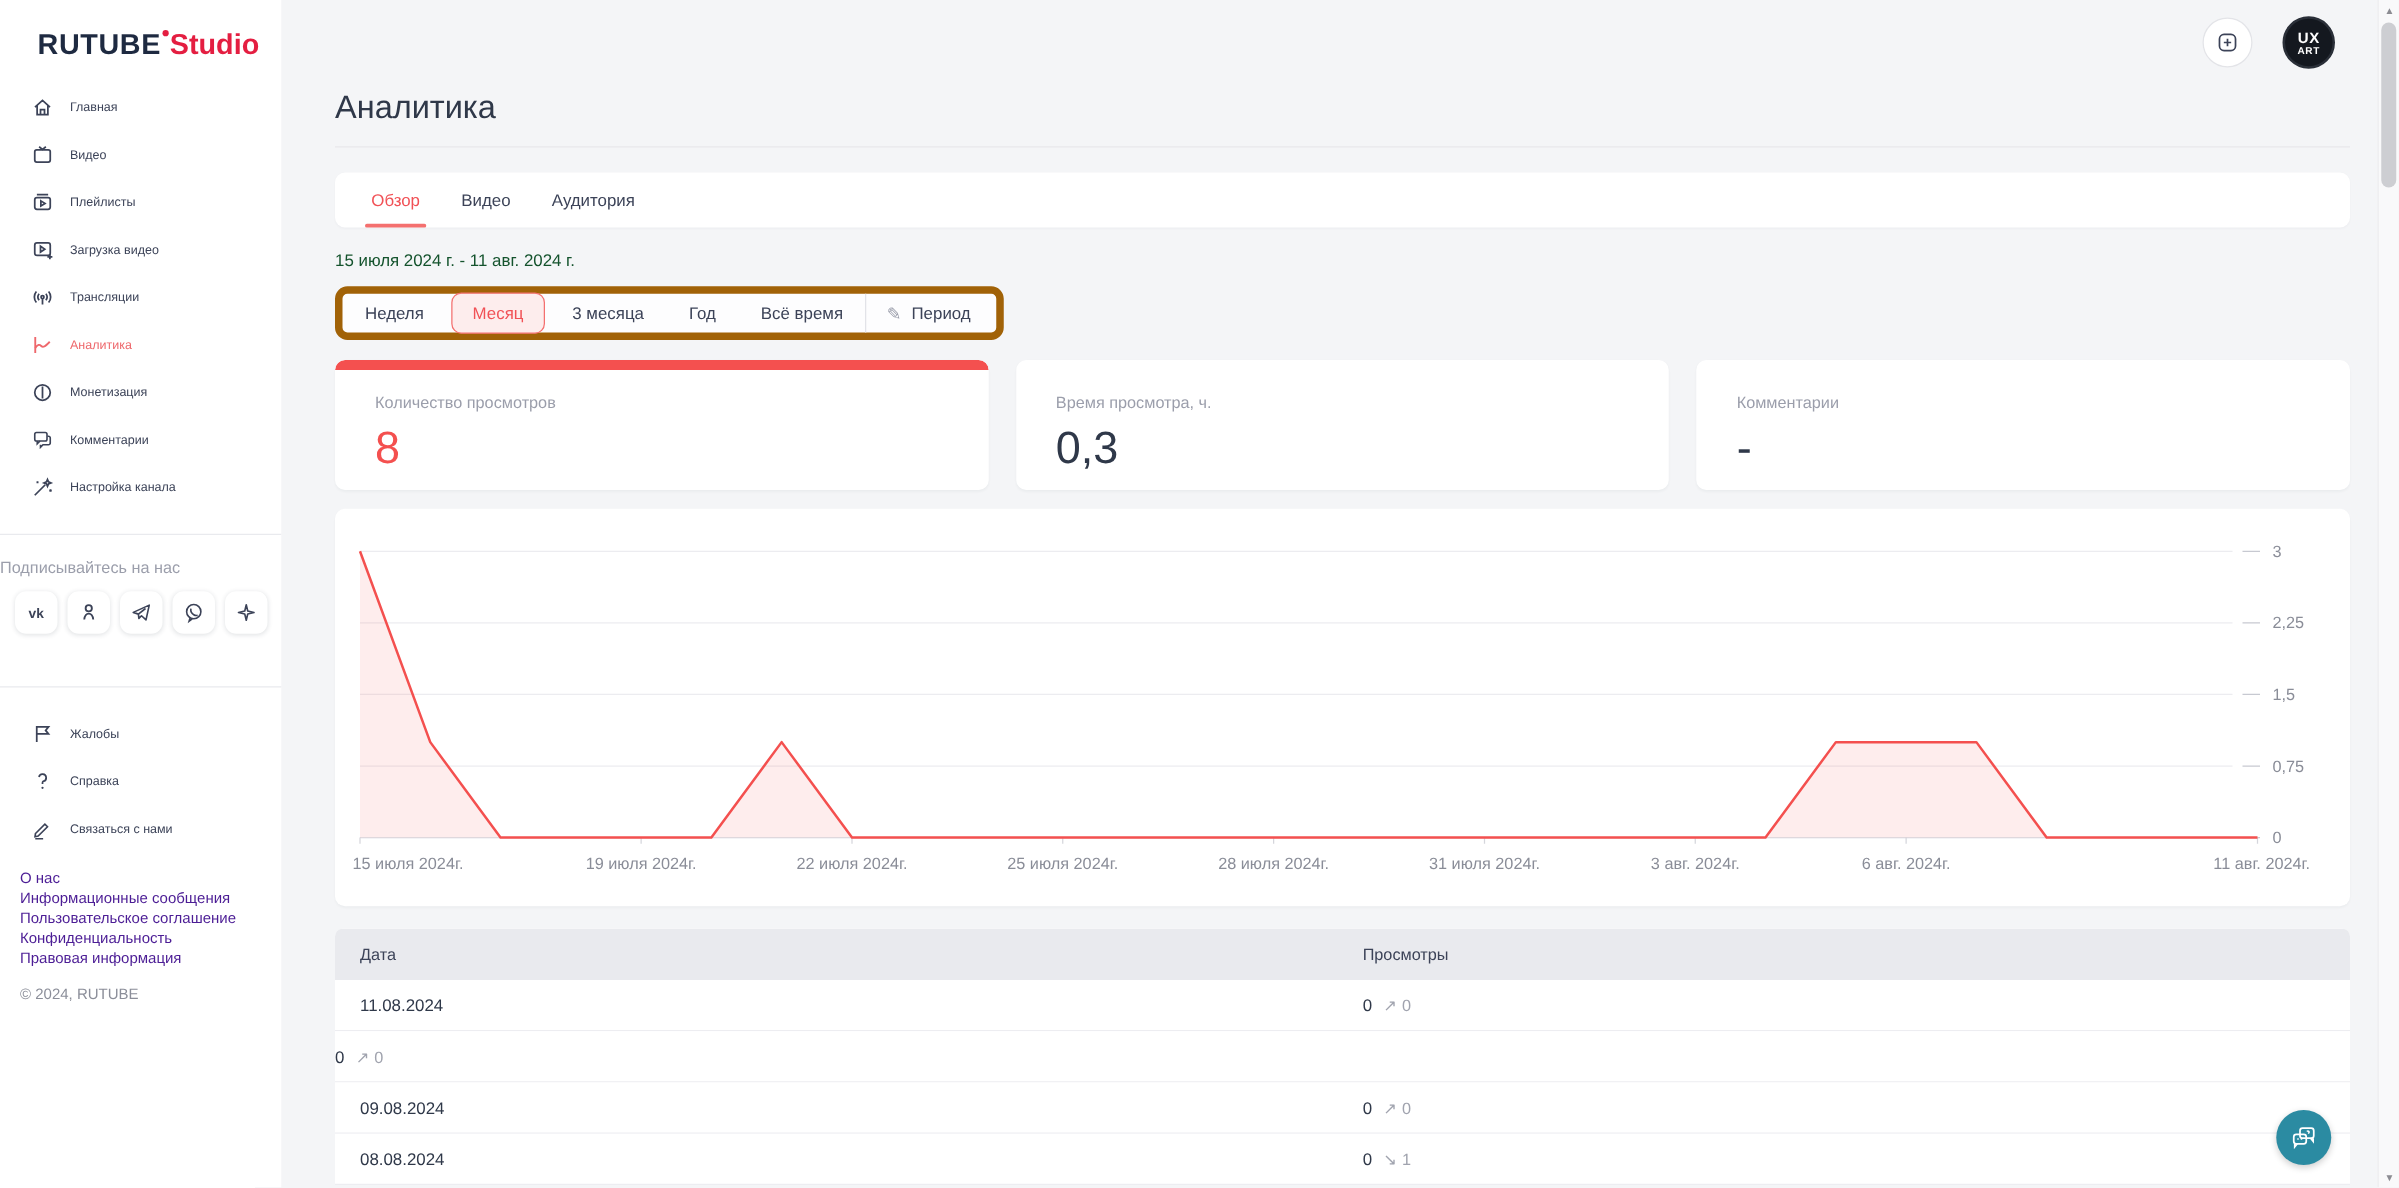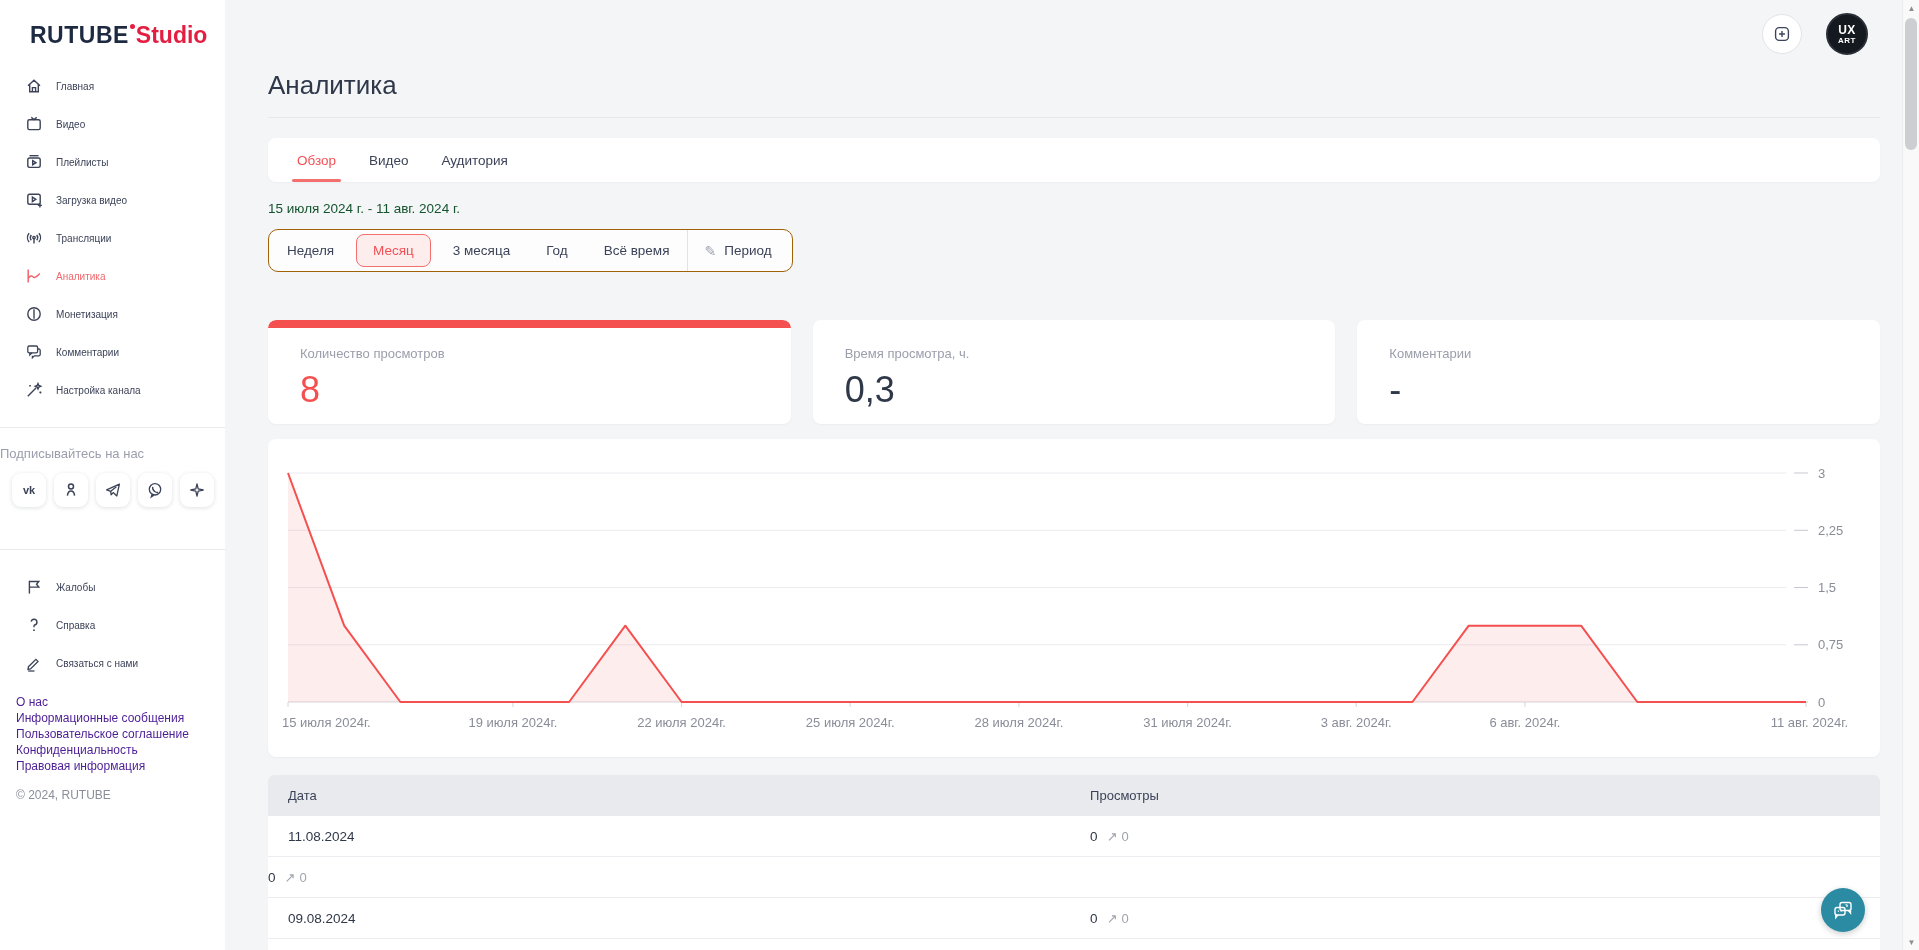--- a/index.html
+++ b/index.html
@@ -39,29 +39,29 @@
   .page-title { padding-top:70px; font-size:26px; font-weight:400; color:#2f3849; }
   .title-divider { height:1px; background:#e7e8ec; margin-top:16px; }
 
   .tabbar { margin-top:20px; height:44px; background:#fff; border-radius:8px; box-shadow:0 1px 2px rgba(30,40,60,.03); display:flex; align-items:stretch; padding-left:26px; }
   .tab { position:relative; display:flex; align-items:center; font-size:13.5px; color:#3c4358; margin-right:27px; padding:0 3px; cursor:pointer; }
   .tab.active { color:#f15156; }
   .tab.active::after { content:""; position:absolute; left:-2px; right:-2px; bottom:0; height:3px; border-radius:2px; background:#f4706f; }
 
   .date-range { margin-top:19px; font-size:13.5px; color:#14532d; }
 
-  .period-group { margin-top:13px; display:inline-flex; align-items:center; height:43px; border:1px solid #a16207; border-radius:10px; background:#fdfdfe; }
+  .period-group { margin-top:13px; display:inline-flex; align-items:center; height:43px; border:6px solid #a16207; border-radius:10px; background:#fdfdfe; }
   .period-btn { font-size:13.5px; color:#3c4358; padding:0 18px; cursor:pointer; background:none; border:none; font-family:inherit; height:100%; }
   .period-btn.active { color:#f15156; border:1px solid #f4706f; background:#fdeded; border-radius:8px; height:33px; margin:0 4px; padding:0 16px; }
   .period-custom { display:flex; align-items:center; gap:8px; border-left:1px solid #e2e3e8; height:100%; padding:0 20px 0 16px; cursor:pointer; }
   .pencil-glyph { color:#9b9eab; font-size:14px; }
   .period-custom .lbl { font-size:13.5px; color:#3c4358; }
 
   .cards-row { margin-top:16px; display:grid; grid-template-columns:1fr 1fr 1fr; gap:22px; }
-  .stat-card { position:relative; height:104px; background:#fff; border-radius:8px; box-shadow:0 1px 2px rgba(30,40,60,.04); padding:26px 32px 0 32px; overflow:hidden; cursor:pointer;margin-top:32px; }
+  .stat-card { position:relative; height:104px; background:#fff; border-radius:8px; box-shadow:0 1px 2px rgba(30,40,60,.04); padding:26px 32px 0 32px; overflow:hidden; cursor:pointer; }
   .stat-card.highlight::before { content:""; position:absolute; left:0; top:0; right:0; height:8px; background:#f4504f; border-radius:8px 8px 0 0; }
   .stat-label { font-size:13px; color:#9b9eab; }
   .stat-value { margin-top:11px; font-size:36px; color:#2f3849; line-height:1; }
   .stat-card.highlight .stat-value { color:#f4504f; }
 
   .chart-card { margin-top:15px; height:318px; background:#fff; border-radius:8px; box-shadow:0 1px 2px rgba(30,40,60,.04); position:relative; }
   .chart-card svg { position:absolute; inset:0; width:100%; height:100%; }
   .chart-card svg text.axis { font-family:"Liberation Sans",sans-serif; font-size:13px; fill:#8a8d98; }
 
   .views-table { margin-top:18px; background:#fff; border-radius:6px 6px 0 0; overflow:hidden; }

